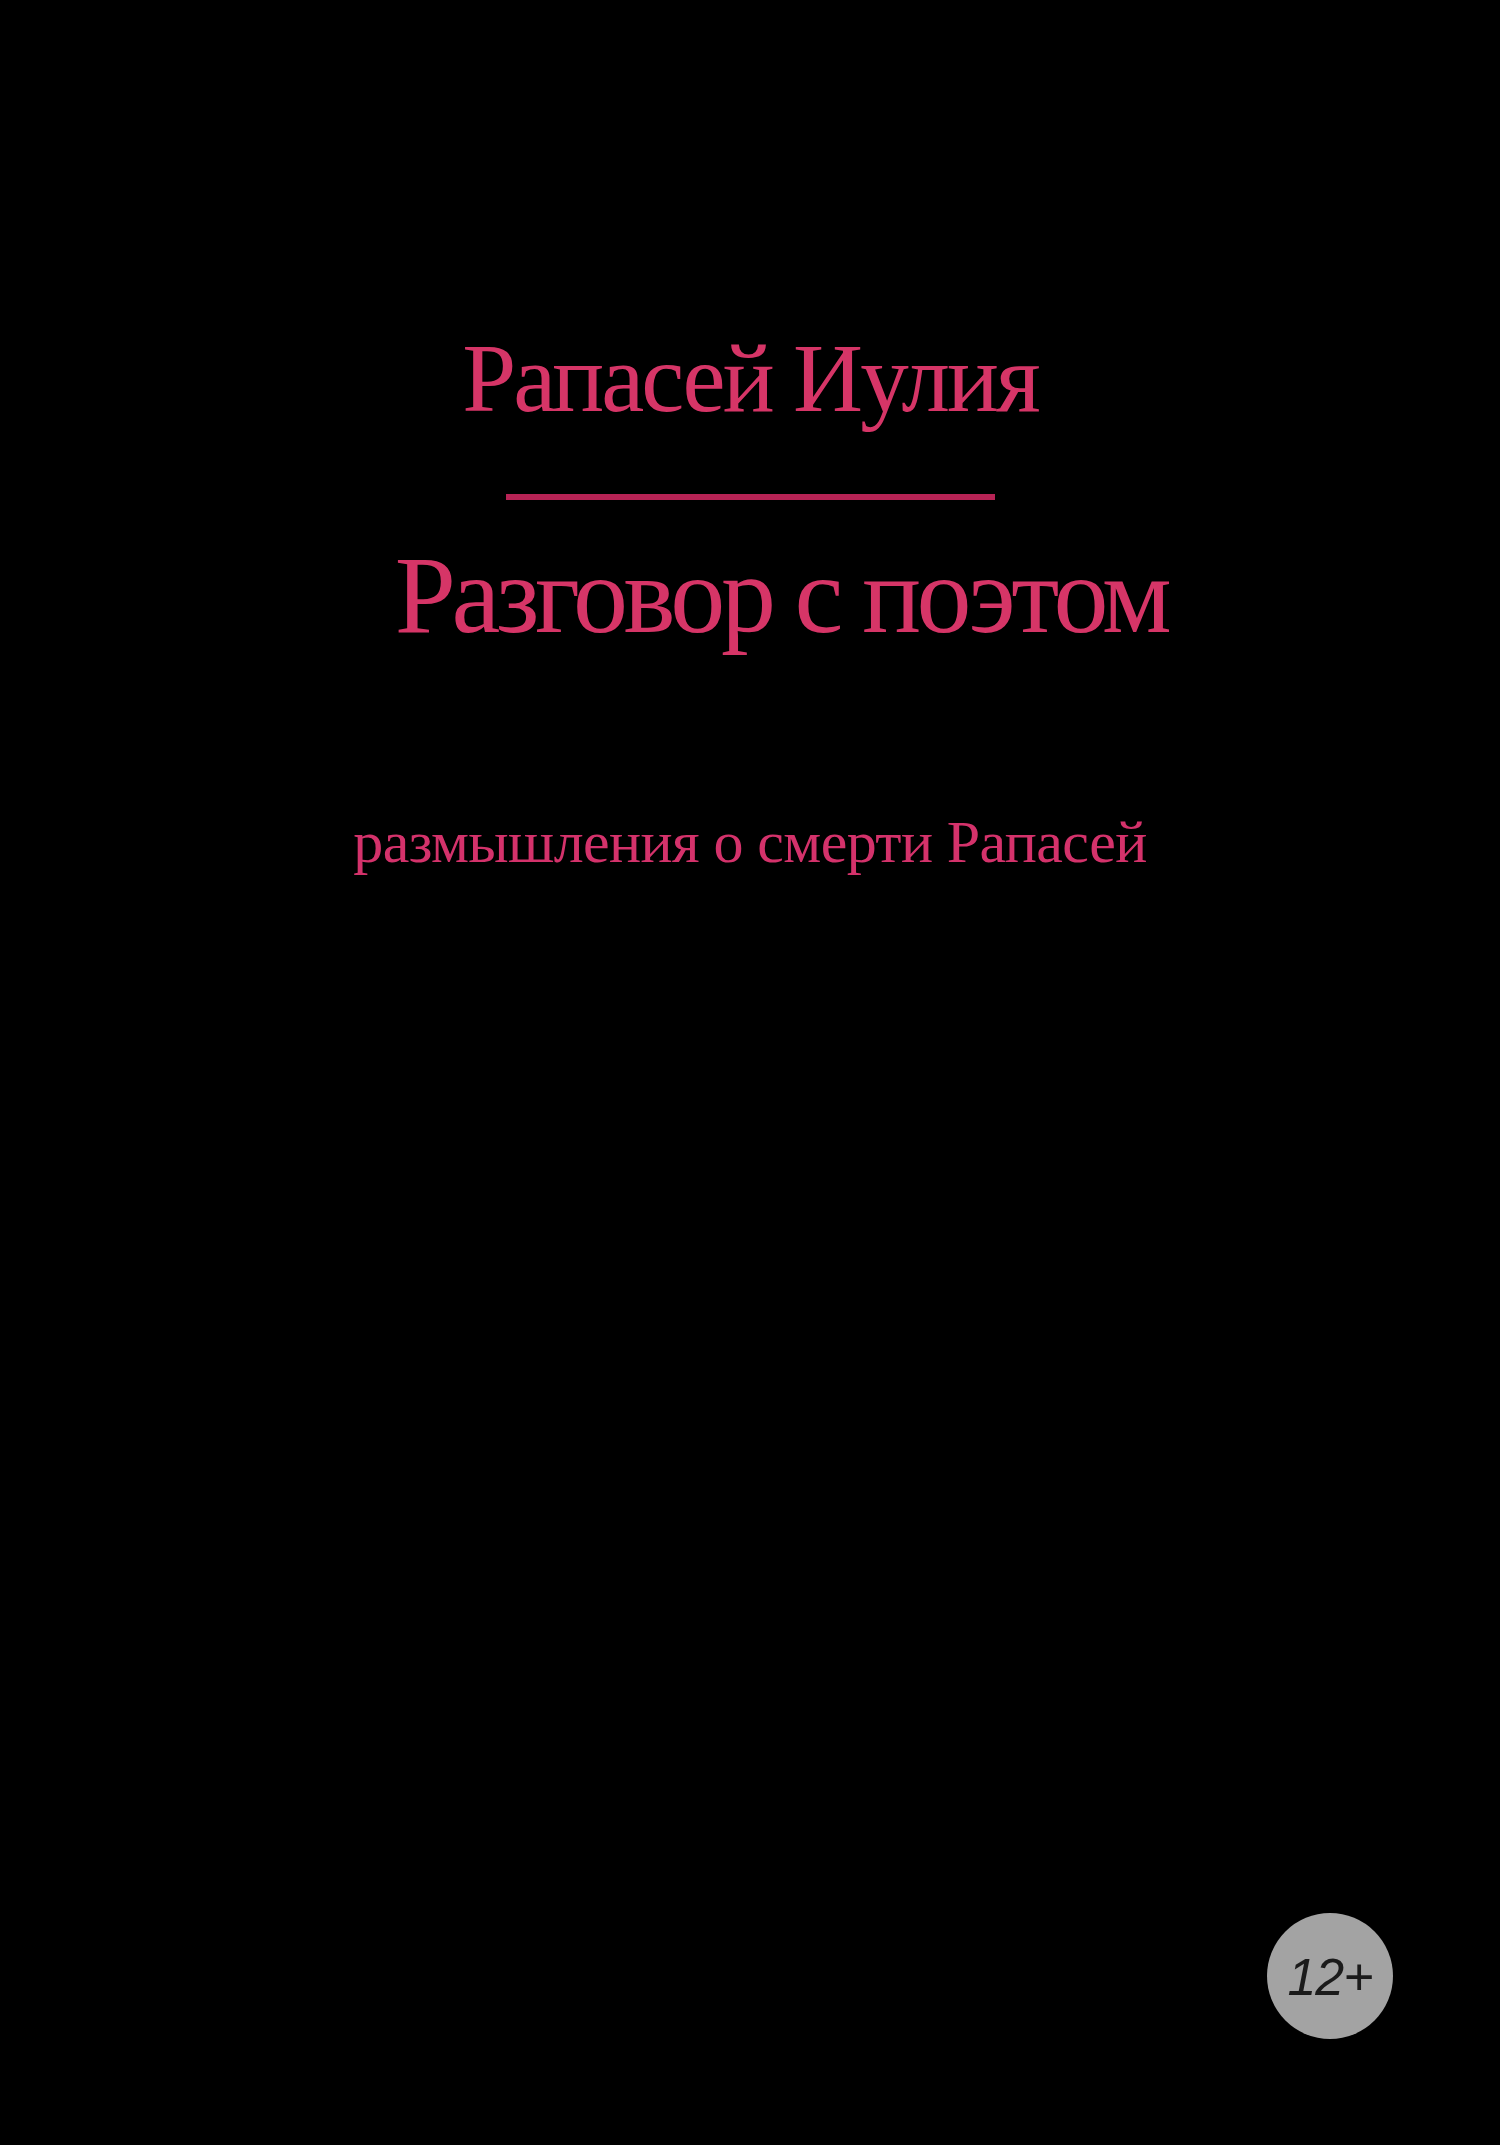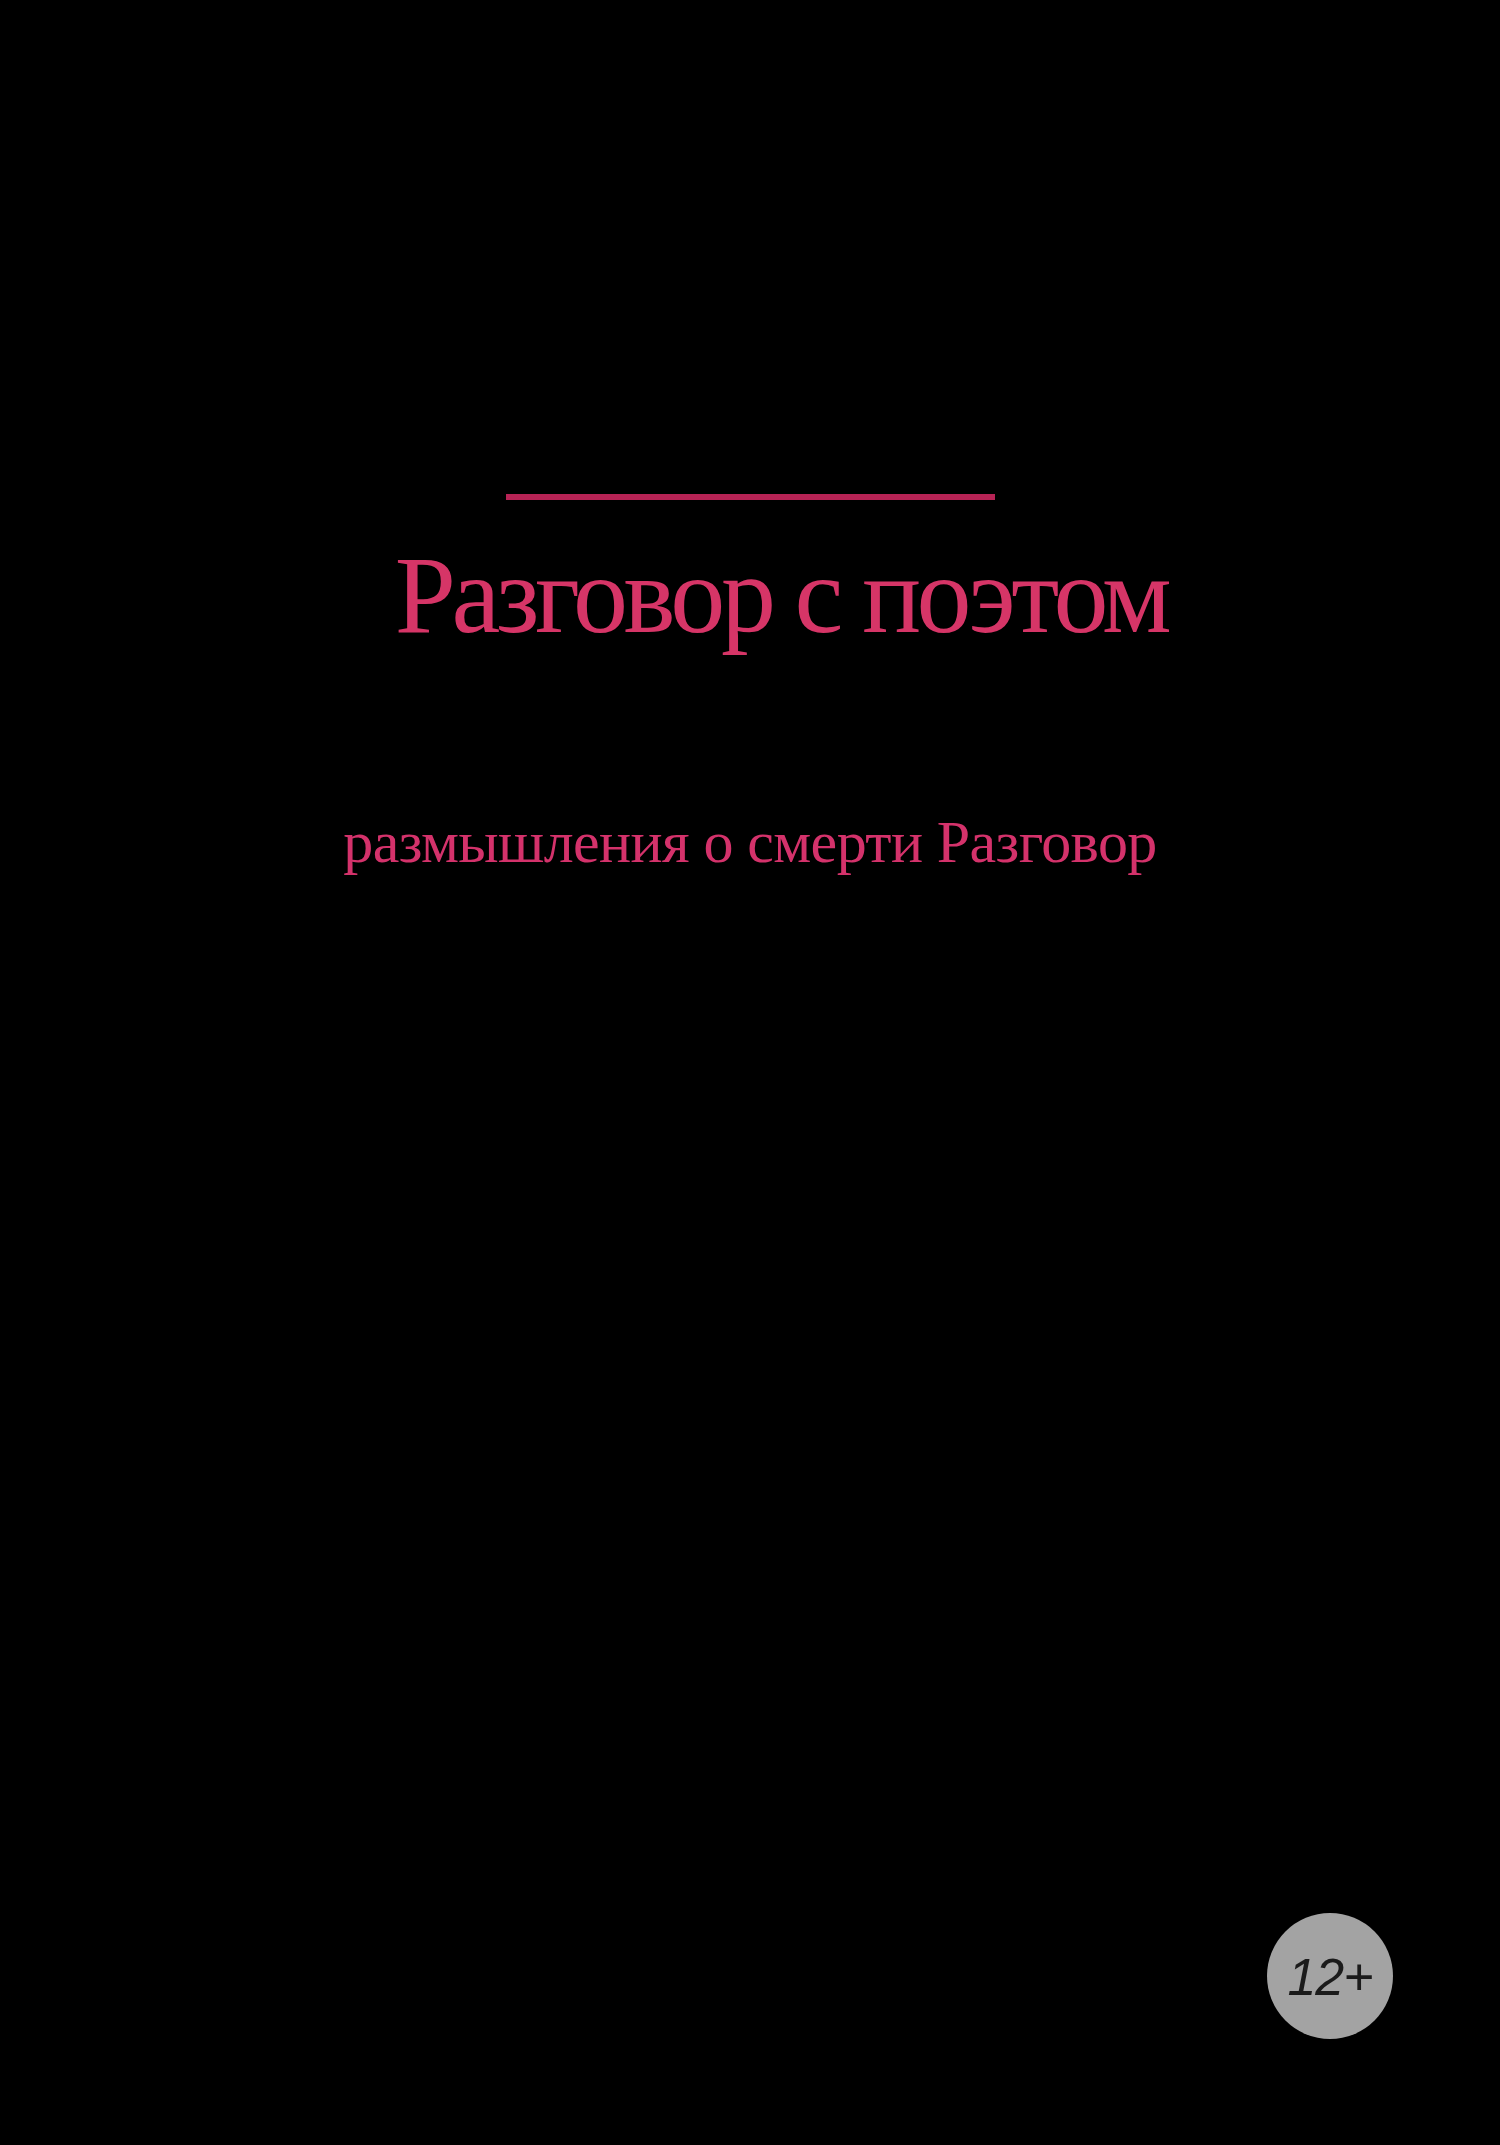--- a/index.html
+++ b/index.html
@@ -80,24 +80,25 @@
     color: #1b1b1b;
     line-height: 1;
     padding-top: 2px;
   }
 </style>
 </head>
 <body>
 
 <div class="cover">
 
+  <div class="author">Рапасей Иулия</div>
 
   <div class="divider"></div>
 
   <div class="title">Разговор с поэтом</div>
 
-  <div class="subtitle">размышления о смерти Разговор</div>
+  <div class="subtitle">размышления о смерти Рапасей</div>
 
   <div class="age-badge">
     <span>12+</span>
   </div>
 
 </div>
 
 </body></html>

